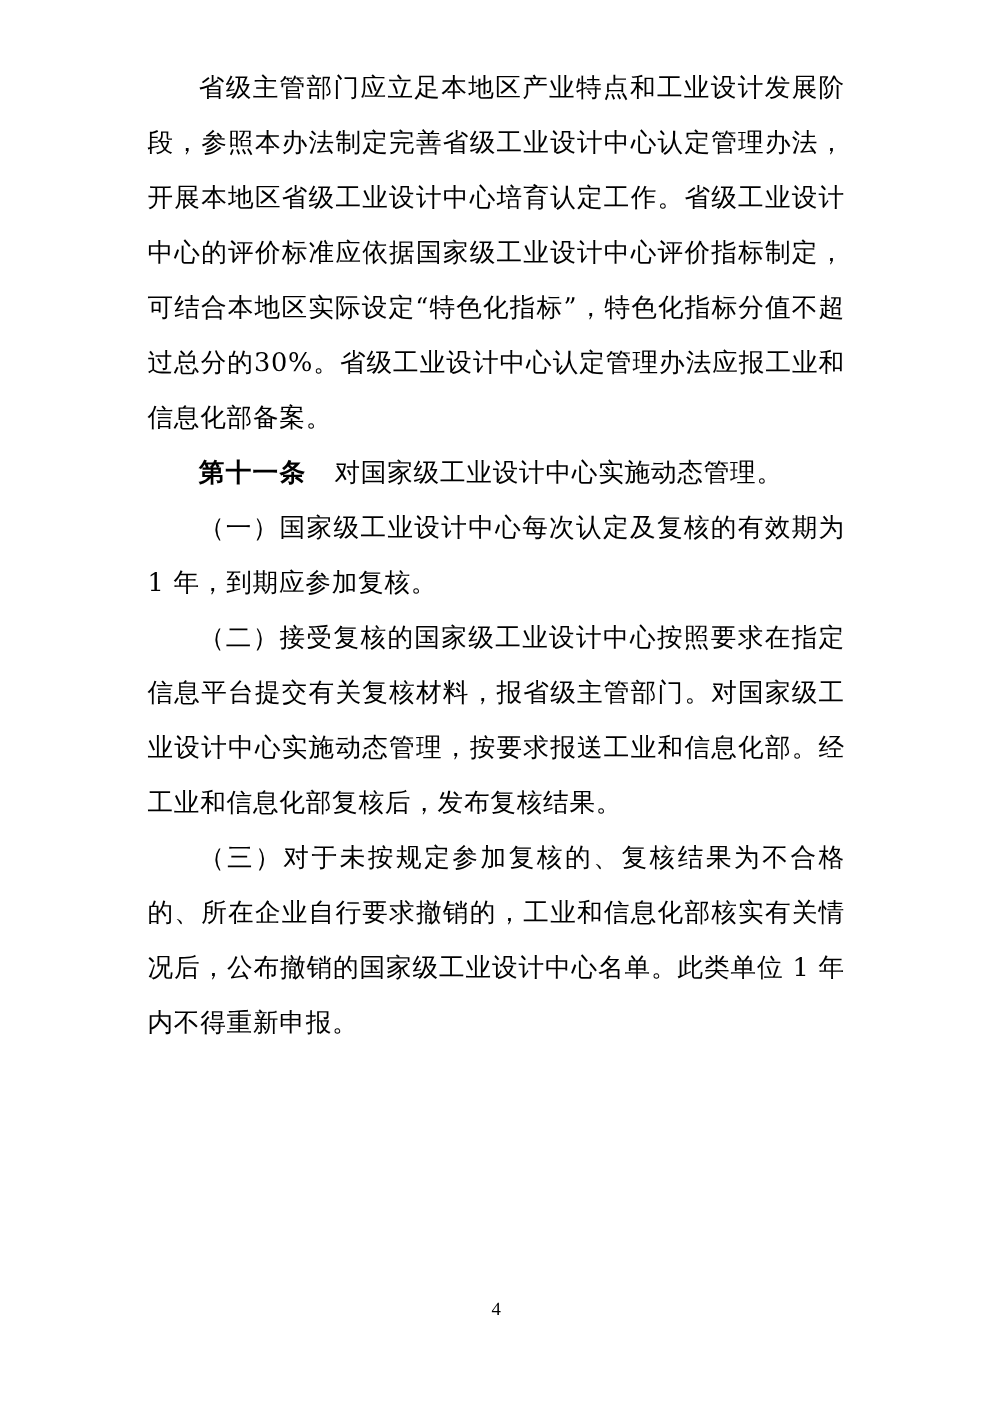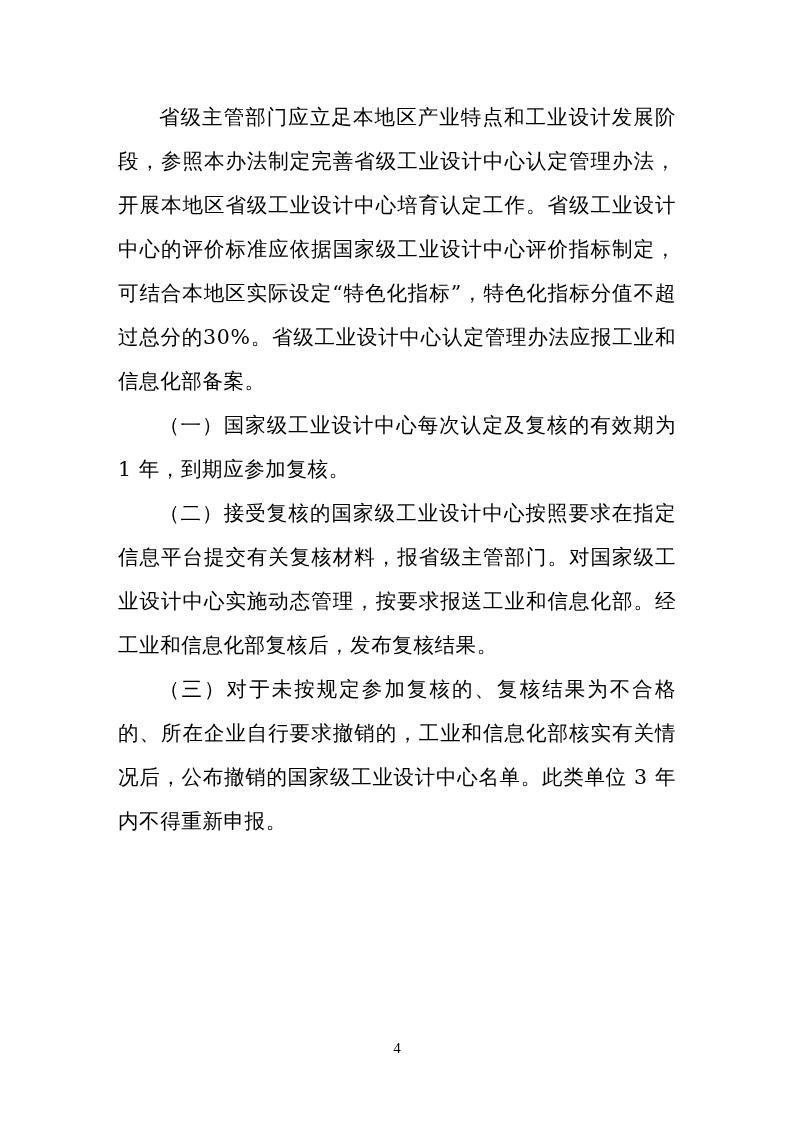--- a/index.html
+++ b/index.html
@@ -15,21 +15,21 @@
     position: relative;
     overflow: hidden;
   }
   .page {
     position: absolute;
     left: 0;
     top: 0;
     width: 794px;
     height: 1123px;
     box-sizing: border-box;
-    padding: 95px 118px 0 118px;
+    padding: 48px 118px 0 118px;
   }
   .doc-body {
     width: 558px;
   }
   p.para {
     margin: 0 0 0 0;
     font-size: 20.5px;
     line-height: 44px;
     text-align: justify;
     text-justify: inter-ideograph;
@@ -53,23 +53,24 @@
   }
 </style>
 </head>
 <body>
 
 <div class="page">
   <div class="doc-body">
 
     <p class="para">省级主管部门应立足本地区产业特点和工业设计发展阶段，参照本办法制定完善省级工业设计中心认定管理办法，开展本地区省级工业设计中心培育认定工作。省级工业设计中心的评价标准应依据国家级工业设计中心评价指标制定，可结合本地区实际设定“特色化指标”，特色化指标分值不超过总分的30%。省级工业设计中心认定管理办法应报工业和信息化部备案。</p>
 
+    <p class="para"><span class="article-label">第十一条</span><span style="display:inline-block;width:1.1em"></span><span>对国家级工业设计中心实施动态管理。</span></p>
 
     <p class="para">（一）国家级工业设计中心每次认定及复核的有效期为 1 年，到期应参加复核。</p>
 
     <p class="para">（二）接受复核的国家级工业设计中心按照要求在指定信息平台提交有关复核材料，报省级主管部门。对国家级工业设计中心实施动态管理，按要求报送工业和信息化部。经工业和信息化部复核后，发布复核结果。</p>
 
-    <p class="para">（三）对于未按规定参加复核的、复核结果为不合格的、所在企业自行要求撤销的，工业和信息化部核实有关情况后，公布撤销的国家级工业设计中心名单。此类单位 3 年内不得重新申报。</p>
+    <p class="para">（三）对于未按规定参加复核的、复核结果为不合格的、所在企业自行要求撤销的，工业和信息化部核实有关情况后，公布撤销的国家级工业设计中心名单。此类单位 1 年内不得重新申报。</p>
 
 
   </div>
   <div class="page-number">4</div>
 </div>
 
 </body></html>

